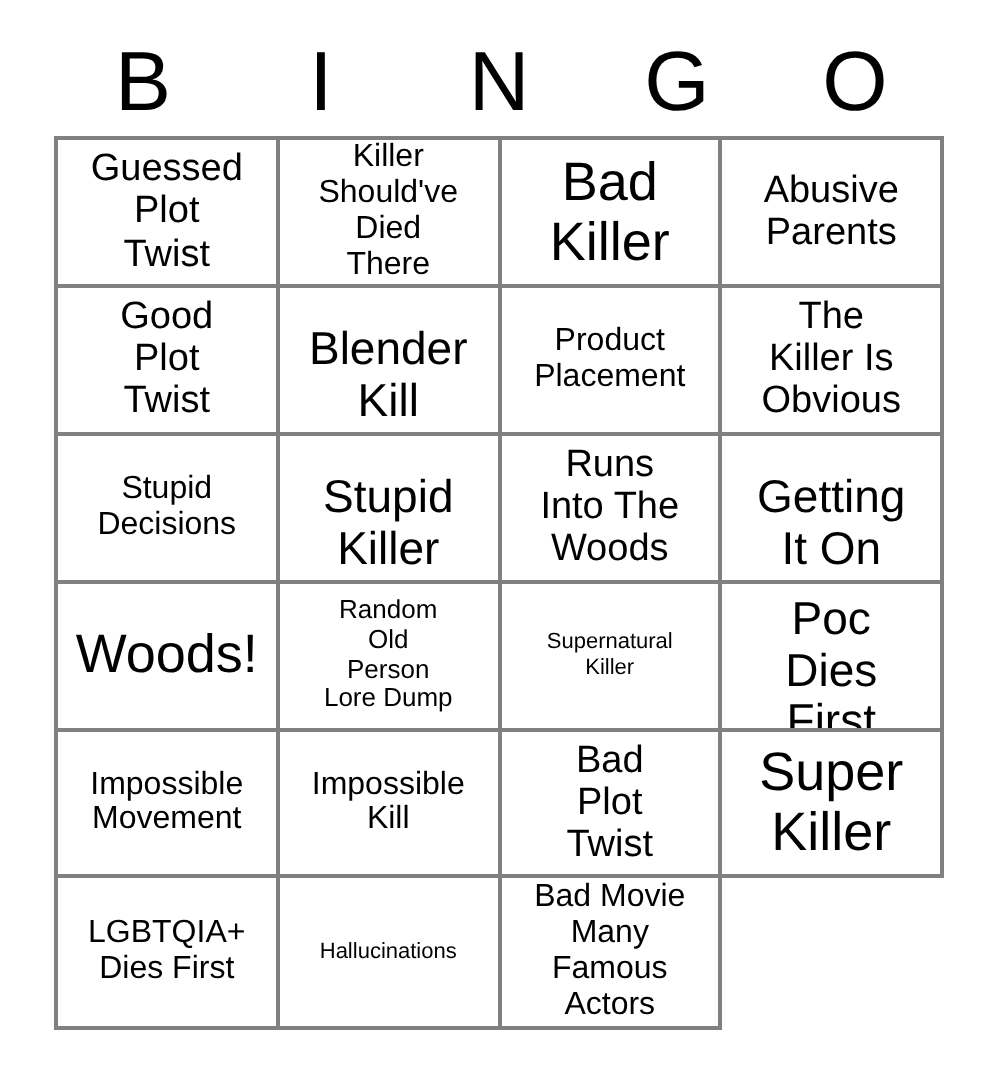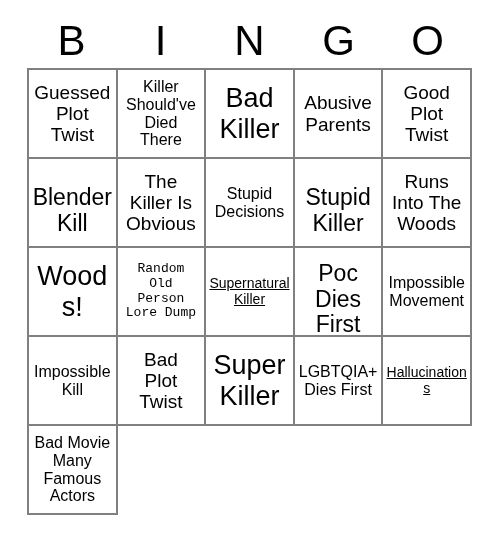--- a/index.html
+++ b/index.html
@@ -47,21 +47,21 @@
   }
 
   
   #bingo-grid {
     position: absolute;
     left: 27px;
     top: 68px;
     width: 445px;
     height: 447px;
     display: grid;
-    grid-template-columns: repeat(5, 1fr);
+    grid-template-columns: repeat(4, 1fr);
     grid-template-rows: repeat(5, 1fr);
     border-top: 2px solid #808080;
     border-left: 2px solid #808080;
     box-sizing: border-box;
     background: #ffffff;
   }
 
   .bingo-cell {
     border-right: 2px solid #808080;
     border-bottom: 2px solid #808080;
@@ -80,22 +80,22 @@
     line-height: 1.12;
     color: #000000;
     word-wrap: break-word;
   }
 
   
   .fs-xxl .cell-text { font-size: 27px; }
   .fs-xl  .cell-text { font-size: 23px; margin-top: 16px; }
   .fs-lg  .cell-text { font-size: 19px; }
   .fs-md  .cell-text { font-size: 16px; }
-  .fs-sm  .cell-text { font-size: 13px; font-family: Liberation Mono, monospace; }
-  .fs-xs  .cell-text { font-size: 14px; text-decoration: underline; }
+  .fs-sm  .cell-text { font-size: 13px; }
+  .fs-xs  .cell-text { font-size: 11px; }
 </style>
 </head>
 <body>
 
 <div id="bingo-card">
 
   <div id="bingo-header">
       <div class="header-letter">B</div>
       <div class="header-letter">I</div>
       <div class="header-letter">N</div>
@@ -115,31 +115,37 @@
       </div>
       <div class="bingo-cell fs-lg">
         <span class="cell-text">Abusive<br>Parents</span>
       </div>
       <div class="bingo-cell fs-lg">
         <span class="cell-text">Good<br>Plot<br>Twist</span>
       </div>
       <div class="bingo-cell fs-xl">
         <span class="cell-text">Blender<br>Kill</span>
       </div>
+      <div class="bingo-cell fs-md">
+        <span class="cell-text">Product<br>Placement</span>
+      </div>
       <div class="bingo-cell fs-lg">
         <span class="cell-text">The<br>Killer Is<br>Obvious</span>
       </div>
       <div class="bingo-cell fs-md">
         <span class="cell-text">Stupid<br>Decisions</span>
       </div>
       <div class="bingo-cell fs-xl">
         <span class="cell-text">Stupid<br>Killer</span>
       </div>
       <div class="bingo-cell fs-lg">
         <span class="cell-text">Runs<br>Into The<br>Woods</span>
+      </div>
+      <div class="bingo-cell fs-xl">
+        <span class="cell-text">Getting<br>It On</span>
       </div>
       <div class="bingo-cell fs-xxl">
         <span class="cell-text">Woods!</span>
       </div>
       <div class="bingo-cell fs-sm">
         <span class="cell-text">Random<br>Old<br>Person<br>Lore Dump</span>
       </div>
       <div class="bingo-cell fs-xs">
         <span class="cell-text">Supernatural<br>Killer</span>
       </div>

